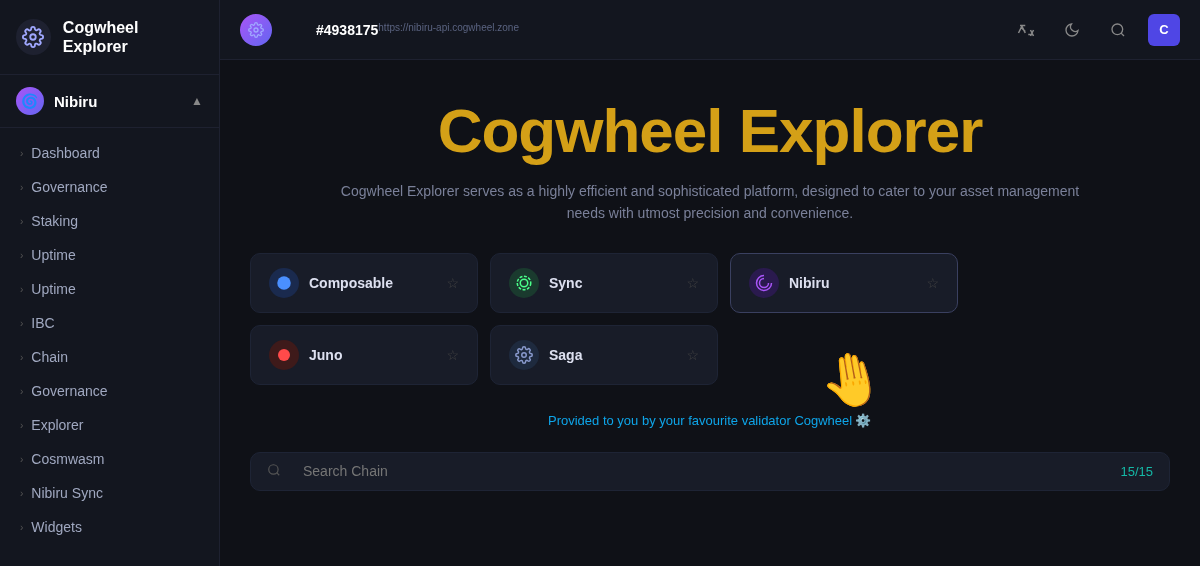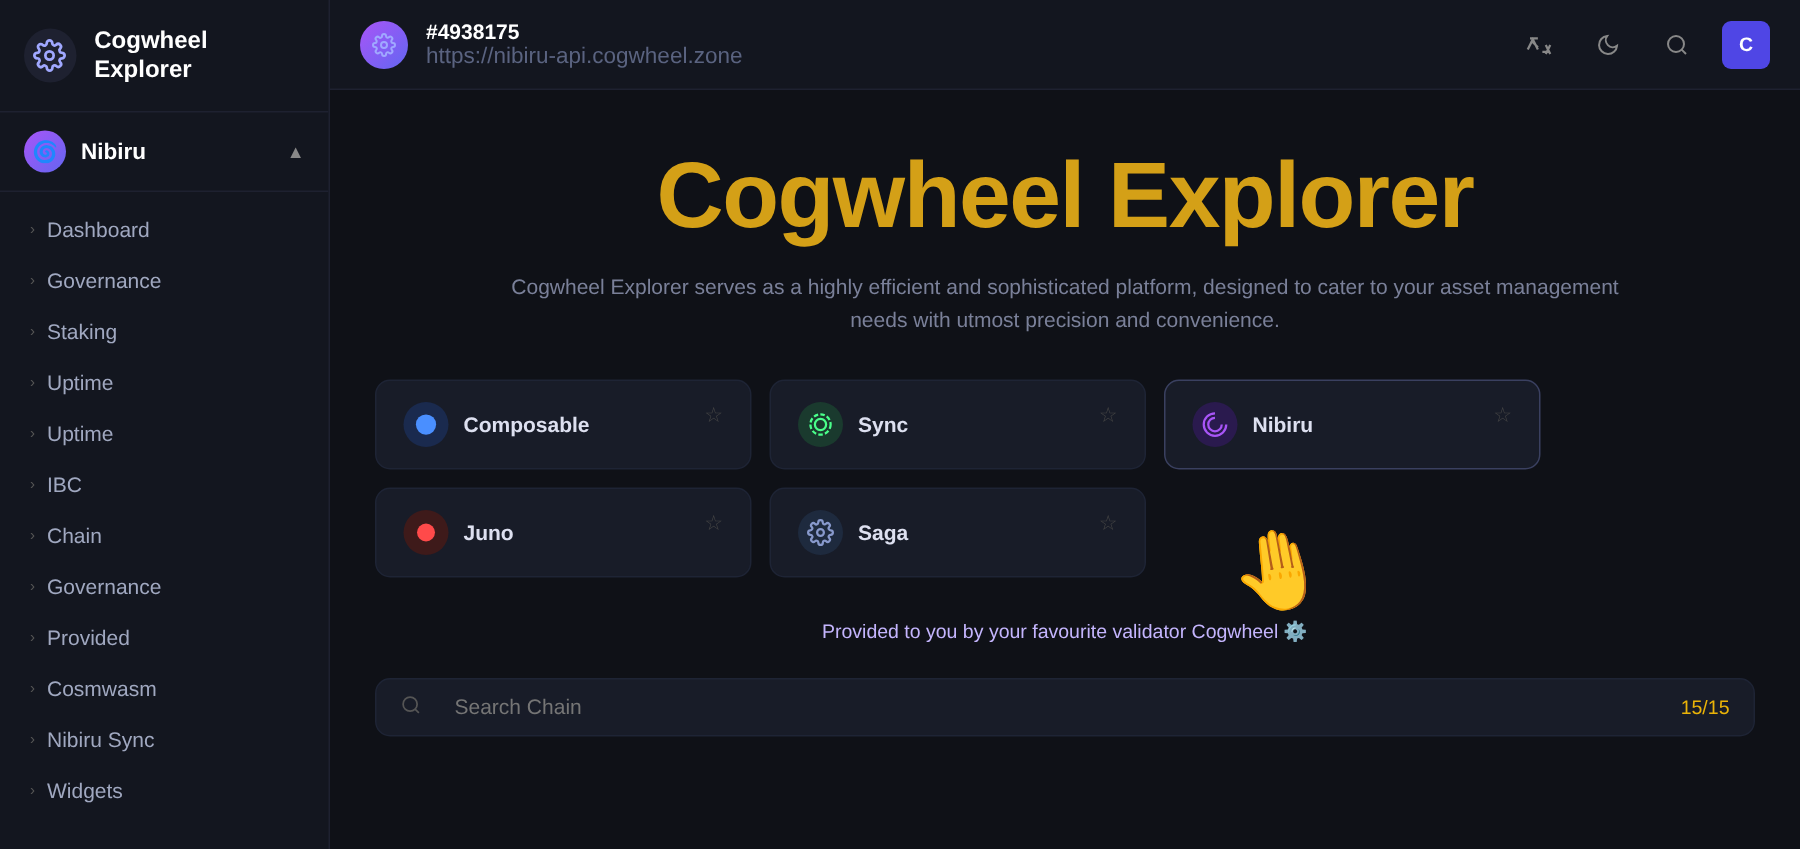--- a/index.html
+++ b/index.html
@@ -123,29 +123,29 @@
       height: 32px;
       border-radius: 50%;
       background: linear-gradient(135deg, #a855f7, #6366f1);
       display: flex;
       align-items: center;
       justify-content: center;
       font-size: 14px;
     }
     .header-node-info {
       display: flex;
-      flex-direction: column;
+      margin-left: 32px;
     }
     .header-node-id {
       font-size: 14px;
       font-weight: 600;
       color: #fff;
     }
     .header-node-url {
-      font-size: 15px;
+      font-size: 10px;
       color: #5a6380;
     }
     .header-right {
       display: flex;
       align-items: center;
       gap: 14px;
     }
     .header-icon-btn {
       width: 32px;
       height: 32px;
@@ -206,26 +206,27 @@
       font-weight: 500;
     }
     .chains-grid {
       display: flex;
       flex-wrap: wrap;
       gap: 12px;
       margin-bottom: 28px;
     }
     .chain-card {
       display: flex;
+      align-items: center;
       justify-content: space-between;
       background: #181c28;
       border: 1px solid #1e2435;
       border-radius: 10px;
       padding: 14px 18px;
-      width: 251px;
+      width: 228px;
       cursor: pointer;
       transition: border-color 0.15s;
     }
     .chain-card.active,
     .chain-card:hover {
       border-color: #3a4060;
     }
     .chain-card-left {
       display: flex;
       align-items: center;
@@ -249,21 +250,21 @@
       color: #444;
       font-size: 14px;
       cursor: pointer;
     }
     .provided-text {
       text-align: center;
       font-size: 13px;
       margin-bottom: 24px;
     }
     .provided-text a {
-      color: #c4b5fd;
+      color: #0ea5e9;
       text-decoration: none;
     }
     .search-bar {
       display: flex;
       align-items: center;
       background: #181c28;
       border: 1px solid #1e2435;
       border-radius: 10px;
       padding: 10px 16px;
       gap: 22px;
@@ -275,21 +276,21 @@
     .search-input {
       flex: 1;
       background: transparent;
       border: none;
       outline: none;
       color: #888;
       font-size: 14px;
     }
     .search-count {
       font-size: 13px;
-      color: #eab308;
+      color: #14b8a6;
     }
 
     
     .cursor-overlay {
       position: fixed;
       pointer-events: none;
       z-index: 9999;
     }
     .hand-cursor {
       font-size: 52px;
@@ -346,21 +347,21 @@
     <div class="nav-item">
       <span class="chevron">›</span>
       <span>Chain</span>
     </div>
     <div class="nav-item">
       <span class="chevron">›</span>
       <span>Governance</span>
     </div>
     <div class="nav-item">
       <span class="chevron">›</span>
-      <span>Provided</span>
+      <span>Explorer</span>
     </div>
     <div class="nav-item">
       <span class="chevron">›</span>
       <span>Cosmwasm</span>
     </div>
     <div class="nav-item">
       <span class="chevron">›</span>
       <span>Nibiru Sync</span>
     </div>
     <div class="nav-item">

